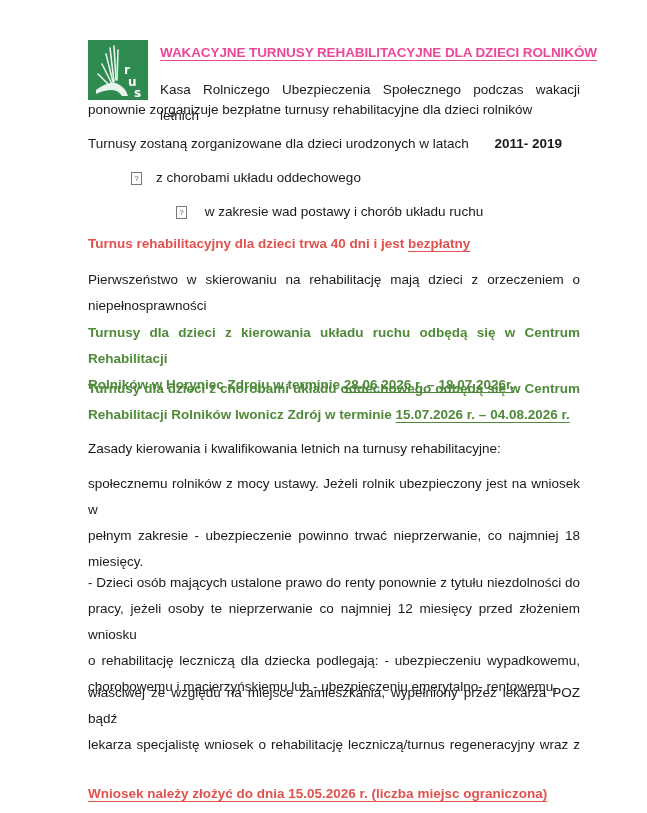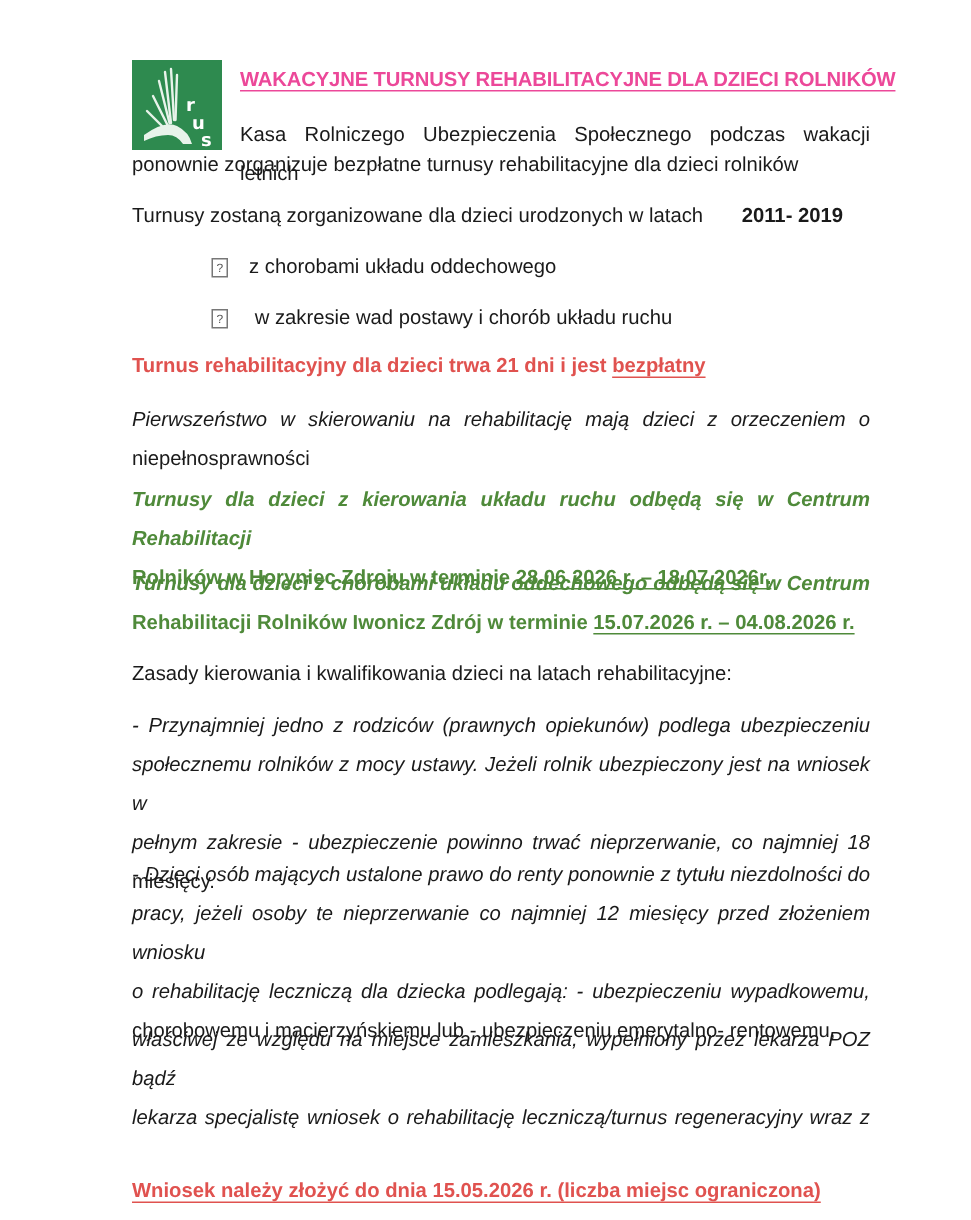--- a/index.html
+++ b/index.html
@@ -8,27 +8,27 @@
   .page { position:absolute; left:0; top:0; width:647px; height:813px; }
   .logo { position:absolute; left:88px; top:40px; width:60px; height:60px; background:#2e8a4f; overflow:hidden; }
   .logo svg { display:block; }
   .title { position:absolute; left:160px; top:45px; font-size:13.5px; font-weight:bold; color:#ec4899;
            text-decoration:underline; text-underline-offset:3px; letter-spacing:-0.1px; }
   .p { position:absolute; left:88px; width:492px; font-size:13.5px; line-height:26px; text-align:justify; }
   .intro1 { left:160px; width:420px; top:77px; text-align:justify; text-align-last:justify; }
   .intro2 { top:97px; }
   .years { top:131px; }
   .b { font-weight:bold;margin-left:22px; }
-  .bullet { position:absolute; left:128px; font-size:13.5px; line-height:26px;padding-left:13px; }
+  .bullet { position:absolute; left:118px; font-size:13.5px; line-height:26px;padding-left:13px; }
   .bullet .box { display:inline-block; width:9px; height:11px; border:1px solid #777; font-size:8px; line-height:11px;
                  text-align:center; color:#555; vertical-align:middle; margin-right:14px; }
   .red { color:#e0524f; font-weight:bold; }
   .green { color:#4f8a3a; font-weight:bold; }
   .u { text-decoration:underline; text-underline-offset:3px; }
-  .jl { text-align:justify; text-align-last:justify; display:block;font-style:italic; }
+  .jl { text-align:justify; text-align-last:justify; display:block; }
   .ll { display:block; }
 </style>
 </head>
 <body>
 
 <div class="page">
 
   <div class="logo">
     <svg width="60" height="60" viewBox="0 0 60 60">
       <rect width="60" height="60" fill="#2e8a4f"></rect>
@@ -52,47 +52,46 @@
   <div class="p intro2">ponownie zorganizuje bezpłatne turnusy rehabilitacyjne dla dzieci rolników</div>
   <div class="p intro1">Kasa Rolniczego Ubezpieczenia Społecznego podczas wakacji letnich</div>
 
   <div class="p years">
     <span>Turnusy zostaną zorganizowane dla dzieci urodzonych w latach </span><span class="b">2011- 2019</span>
   </div>
 
   <div class="bullet" style="top:165px;">
     <span class="box">?</span><span>z chorobami układu oddechowego</span>
   </div>
-  <div class="bullet" style="top:199px;">
+  <div class="bullet" style="top:199px;margin-left:45px;">
     <span class="box">?</span><span> w zakresie wad postawy i chorób układu ruchu</span>
   </div>
 
   <div class="p red" style="top:231px;">
-    <span>Turnus rehabilitacyjny dla dzieci trwa 21 dni i jest </span><span class="u">bezpłatny</span>
+    <span>Turnus rehabilitacyjny dla dzieci trwa 40 dni i jest </span><span class="u">bezpłatny</span>
   </div>
 
   <div class="p" style="top:267px;">
     <span class="jl">Pierwszeństwo w skierowaniu na rehabilitację mają dzieci z orzeczeniem o</span>
     <span class="ll">niepełnosprawności</span>
   </div>
 
   <div class="p green" style="top:320px;">
     <span class="jl">Turnusy dla dzieci z kierowania układu ruchu odbędą się w Centrum Rehabilitacji</span>
     <span class="ll"><span>Rolników w  Horyniec Zdroju w terminie </span><span class="u">28.06 2026 r. – 18.07.2026r.</span></span>
   </div>
 
   <div class="p green" style="top:376px;">
     <span class="jl">Turnusy dla dzieci z chorobami układu oddechowego odbędą się w Centrum</span>
     <span class="ll"><span>Rehabilitacji Rolników Iwonicz Zdrój w terminie </span><span class="u">15.07.2026 r. – 04.08.2026 r.</span></span>
   </div>
 
-  <div class="p" style="top:436px;">Zasady kierowania i kwalifikowania dzieci na latach rehabilitacyjne:</div>
+  <div class="p" style="top:436px;">Zasady kierowania i kwalifikowania letnich na turnusy rehabilitacyjne:</div>
 
   <div class="p" style="top:471px;">
-    <span class="jl">- Przynajmniej jedno z rodziców (prawnych opiekunów) podlega ubezpieczeniu</span>
     <span class="jl">społecznemu rolników z mocy ustawy. Jeżeli rolnik ubezpieczony jest na wniosek w</span>
     <span class="jl">pełnym zakresie - ubezpieczenie powinno trwać nieprzerwanie, co najmniej 18</span>
     <span class="ll">miesięcy.</span>
   </div>
 
   <div class="p" style="top:570px;">
     <span class="jl">- Dzieci osób mających ustalone prawo do renty ponownie z tytułu niezdolności do</span>
     <span class="jl">pracy, jeżeli osoby te nieprzerwanie co najmniej 12 miesięcy przed złożeniem wniosku</span>
     <span class="jl">o rehabilitację leczniczą dla dziecka podlegają: - ubezpieczeniu wypadkowemu,</span>
     <span class="ll">chorobowemu i macierzyńskiemu lub - ubezpieczeniu emerytalno- rentowemu,</span>

